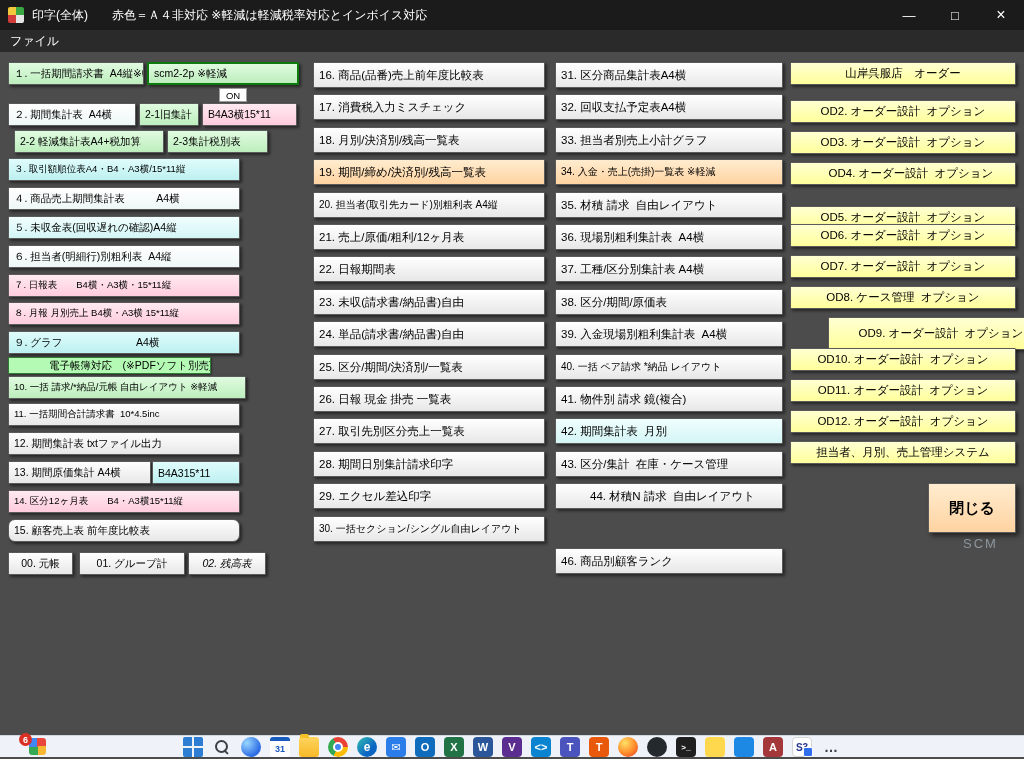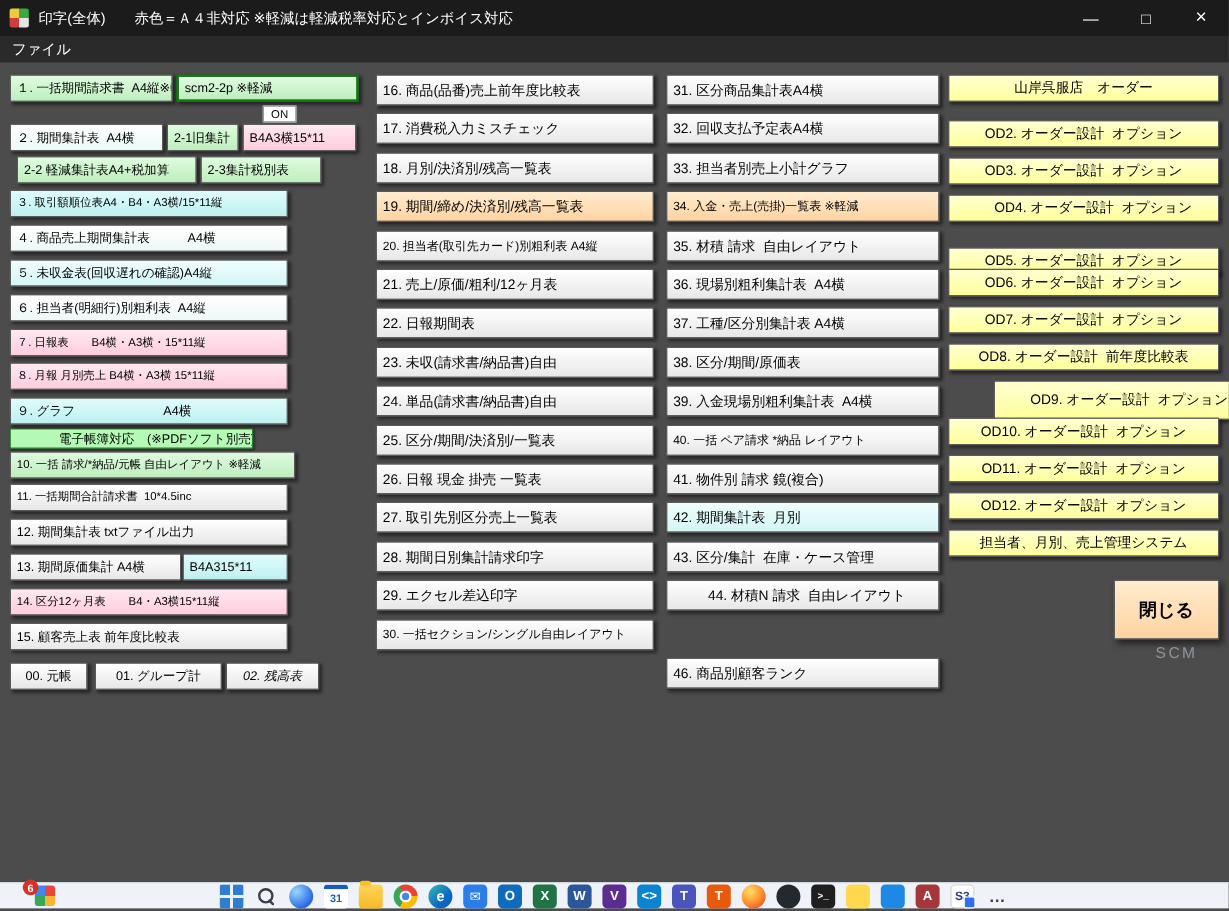--- a/index.html
+++ b/index.html
@@ -108,21 +108,21 @@
     <div class="btn c1 pink" style="left: 8px; top: 274px; width: 232px; height: 23px; font-size: 9.5px;">７. 日報表　　B4横・A3横・15*11縦</div>
     <div class="btn c1 pink" style="left: 8px; top: 302px; width: 232px; height: 23px; font-size: 9.5px;">８. 月報 月別売上 B4横・A3横 15*11縦</div>
     <div class="btn c1 cyan" style="left: 8px; top: 331px; width: 232px; height: 23px;">９. グラフ　　　　　　　A4横</div>
     <div class="btn c1 brightgreen flatlabel" style="left: 8px; top: 357px; width: 203px; height: 17px;">電子帳簿対応　(※PDFソフト別売)</div>
     <div class="btn c1 green" style="left: 8px; top: 376px; width: 238px; height: 23px; font-size: 9.5px;">10. 一括 請求/*納品/元帳 自由レイアウト ※軽減</div>
     <div class="btn c1 gray" style="left: 8px; top: 403px; width: 232px; height: 23px; font-size: 9.5px;">11. 一括期間合計請求書  10*4.5inc</div>
     <div class="btn c1 gray" style="left: 8px; top: 432px; width: 232px; height: 23px;">12. 期間集計表 txtファイル出力</div>
     <div class="btn c1 gray" style="left: 8px; top: 461px; width: 143px; height: 23px;">13. 期間原価集計 A4横</div>
     <div class="btn c1 cyan" style="left: 152px; top: 461px; width: 88px; height: 23px;">B4A315*11</div>
     <div class="btn c1 pink" style="left: 8px; top: 490px; width: 232px; height: 23px; font-size: 9.5px;">14. 区分12ヶ月表　　B4・A3横15*11縦</div>
-    <div class="btn c1 gray" style="left: 8px; top: 519px; width: 232px; height: 23px;">15. 顧客売上表 前年度比較表</div>
+    <div class="btn c1 gray" style="left: 8px; top: 519px; width: 232px; height: 23px; border-radius: 7px;">15. 顧客売上表 前年度比較表</div>
     <div class="btn c1 gray center" style="left: 8px; top: 552px; width: 65px; height: 23px;">00. 元帳</div>
     <div class="btn c1 gray center" style="left: 79px; top: 552px; width: 106px; height: 23px;">01. グループ計</div>
     <div class="btn c1 gray center" style="left: 188px; top: 552px; width: 78px; height: 23px; font-style: italic;">02. 残高表</div>
     <div class="btn c23 gray" style="left: 313px; top: 62px; width: 232px; height: 26px;">16. 商品(品番)売上前年度比較表</div>
     <div class="btn c23 gray" style="left: 313px; top: 94px; width: 232px; height: 26px;">17. 消費税入力ミスチェック</div>
     <div class="btn c23 gray" style="left: 313px; top: 127px; width: 232px; height: 26px;">18. 月別/決済別/残高一覧表</div>
     <div class="btn c23 peach" style="left: 313px; top: 159px; width: 232px; height: 26px;">19. 期間/締め/決済別/残高一覧表</div>
     <div class="btn c23 gray" style="left: 313px; top: 192px; width: 232px; height: 26px; font-size: 10px;">20. 担当者(取引先カード)別粗利表 A4縦</div>
     <div class="btn c23 gray" style="left: 313px; top: 224px; width: 232px; height: 26px;">21. 売上/原価/粗利/12ヶ月表</div>
     <div class="btn c23 gray" style="left: 313px; top: 256px; width: 232px; height: 26px;">22. 日報期間表</div>
@@ -149,21 +149,21 @@
     <div class="btn c23 gray" style="left: 555px; top: 451px; width: 228px; height: 26px;">43. 区分/集計  在庫・ケース管理</div>
     <div class="btn c23 gray" style="left: 555px; top: 483px; width: 228px; height: 26px; padding-left: 34px;">44. 材積N 請求  自由レイアウト</div>
     <div class="btn c23 gray" style="left: 555px; top: 548px; width: 228px; height: 26px;">46. 商品別顧客ランク</div>
     <div class="btn c4 yellow center" style="left: 790px; top: 62px; width: 226px; height: 23px;">山岸呉服店　オーダー</div>
     <div class="btn c4 yellow center" style="left: 790px; top: 100px; width: 226px; height: 23px;">OD2. オーダー設計  オプション</div>
     <div class="btn c4 yellow center" style="left: 790px; top: 131px; width: 226px; height: 23px;">OD3. オーダー設計  オプション</div>
     <div class="btn c4 yellow center" style="left: 790px; top: 162px; width: 226px; height: 23px; padding-left: 21px;">OD4. オーダー設計  オプション</div>
     <div class="btn c4 yellow center" style="left: 790px; top: 193px; width: 226px; height: 23px; margin-top: 13px;">OD5. オーダー設計  オプション</div>
     <div class="btn c4 yellow center" style="left: 790px; top: 224px; width: 226px; height: 23px;">OD6. オーダー設計  オプション</div>
     <div class="btn c4 yellow center" style="left: 790px; top: 255px; width: 226px; height: 23px;">OD7. オーダー設計  オプション</div>
-    <div class="btn c4 yellow center" style="left: 790px; top: 286px; width: 226px; height: 23px;">OD8. オーダー設計  前年度比較表</div>
+    <div class="btn c4 yellow center" style="left: 790px; top: 286px; width: 226px; height: 23px;">OD8. ケース管理  オプション</div>
     <div class="btn c4 yellow center" style="left: 828px; top: 317px; width: 226px; height: 33px;">OD9. オーダー設計  オプション</div>
     <div class="btn c4 yellow center" style="left: 790px; top: 348px; width: 226px; height: 23px;">OD10. オーダー設計  オプション</div>
     <div class="btn c4 yellow center" style="left: 790px; top: 379px; width: 226px; height: 23px;">OD11. オーダー設計  オプション</div>
     <div class="btn c4 yellow center" style="left: 790px; top: 410px; width: 226px; height: 23px;">OD12. オーダー設計  オプション</div>
     <div class="btn c4 yellow center" style="left: 790px; top: 441px; width: 226px; height: 23px;">担当者、月別、売上管理システム</div>
   </div>
 
 <div class="on-indicator">ON</div>
 <div class="btn peach close-btn">閉じる</div>
 <div class="watermark">SCM</div>

